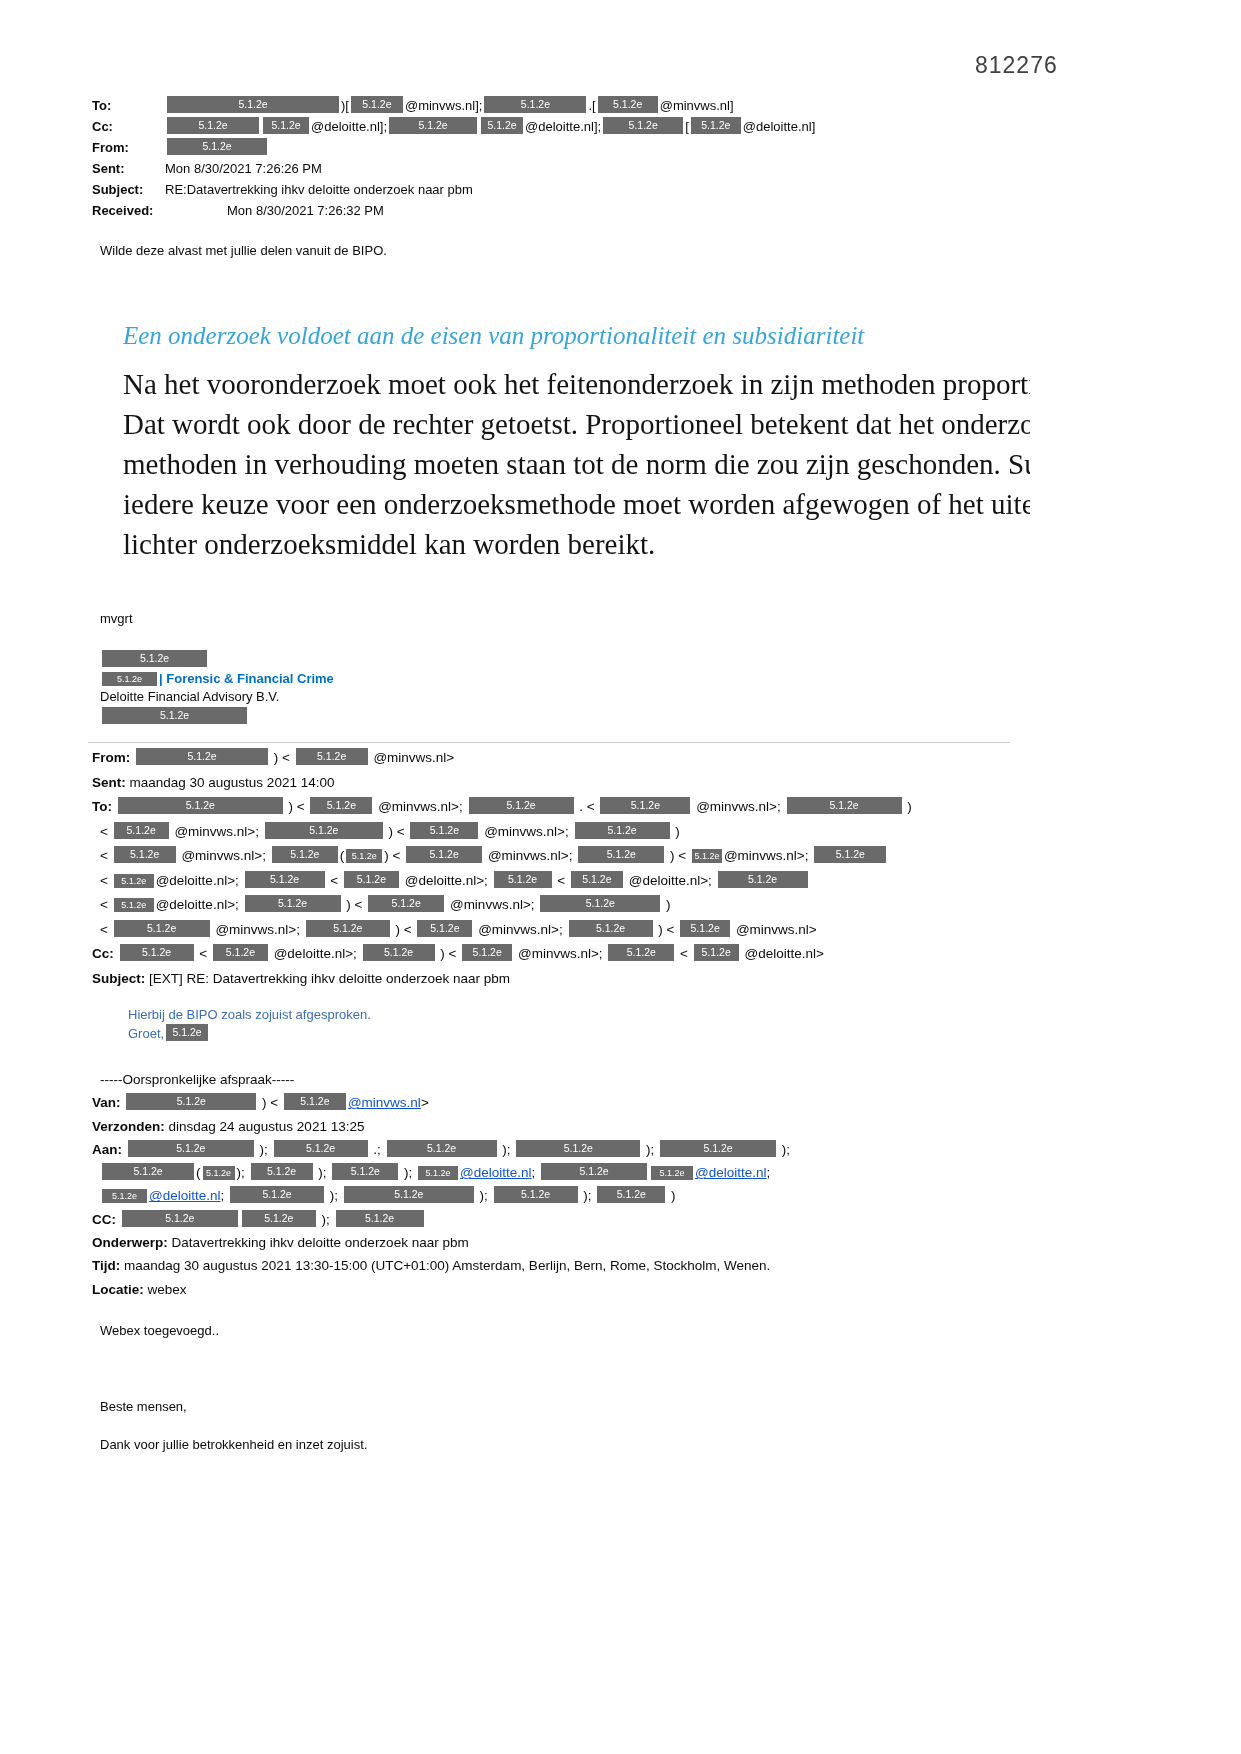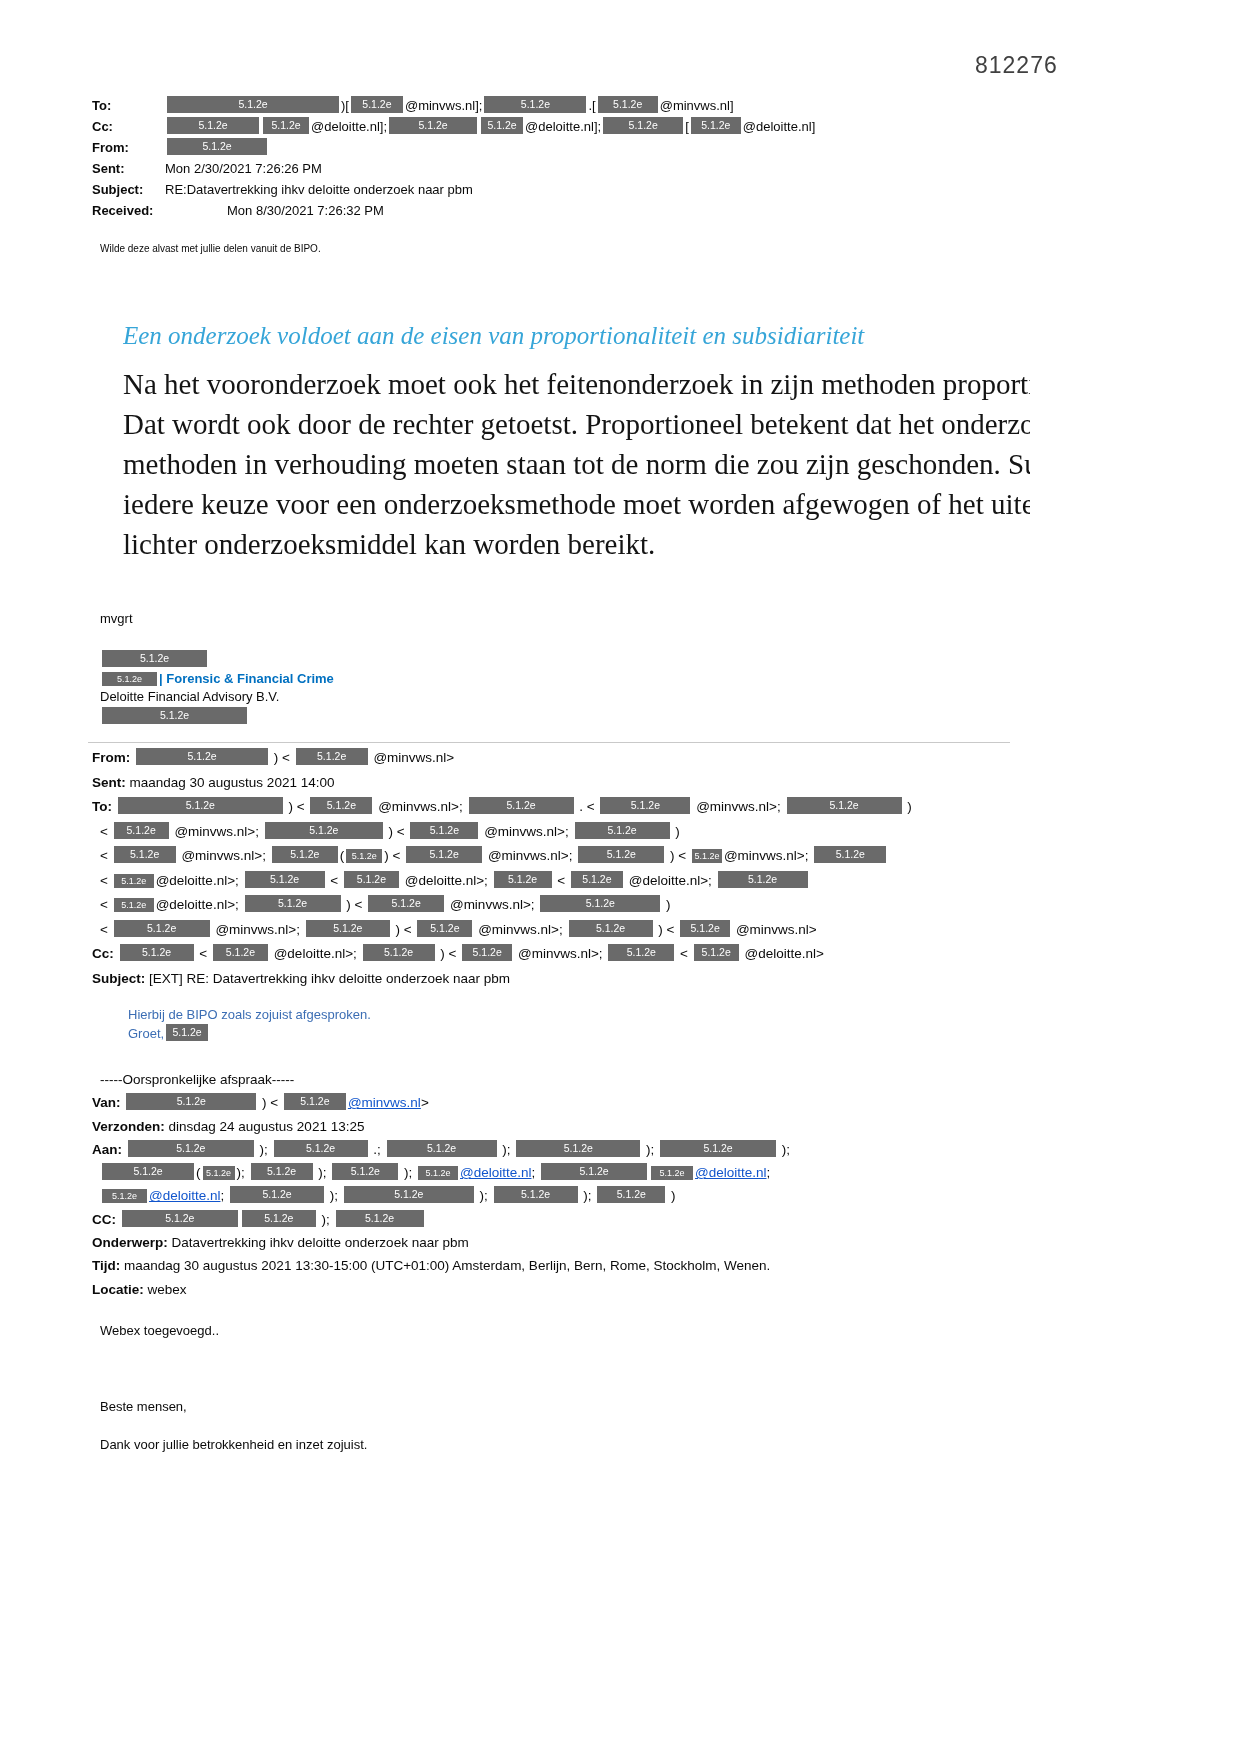--- a/index.html
+++ b/index.html
@@ -21,21 +21,21 @@
 
   
   .doc-num{font-size:23px;letter-spacing:1px;color:#404040;}
 
   
   .hdr1{font-size:13px;line-height:21px;width:1000px;}
   .hdr1-row{display:flex;align-items:flex-start;}
   .hdr1-label{font-weight:bold;width:73px;flex:0 0 73px;}
   .hdr1-val{flex:1;white-space:nowrap;}
 
-  .intro{font-size:10px;}
+  .intro{font-size:13px;}
 
   
   .quote{width:907px;overflow:hidden;}
   .quote-heading{font-family:"Liberation Serif",serif;font-style:italic;font-size:25px;
                  color:var(--heading-blue,#36a5d8);margin-bottom:14px;white-space:nowrap;}
   .quote-line{font-family:"Liberation Serif",serif;font-size:29px;line-height:40px;
               color:#141414;white-space:nowrap;}
 
   .small-text{font-size:13px;}
 
@@ -70,21 +70,21 @@
     <div class="hdr1-row">
       <div class="hdr1-label">Cc:</div>
       <div class="hdr1-val"><span class="tok-r" style="width: 92px;">5.1.2e</span><span class="tok-r" style="width: 46px;">5.1.2e</span><span class="tok-t">@deloitte.nl];</span><span class="tok-r" style="width: 88px;">5.1.2e</span><span class="tok-r" style="width: 42px;">5.1.2e</span><span class="tok-t">@deloitte.nl];</span><span class="tok-r" style="width: 80px;">5.1.2e</span><span class="tok-t">[</span><span class="tok-r" style="width: 50px;">5.1.2e</span><span class="tok-t">@deloitte.nl]</span></div>
     </div>
     <div class="hdr1-row">
       <div class="hdr1-label">From:</div>
       <div class="hdr1-val"><span class="tok-r" style="width: 100px;">5.1.2e</span></div>
     </div>
     <div class="hdr1-row">
       <div class="hdr1-label">Sent:</div>
-      <div class="hdr1-val"><span class="tok-t">Mon 2/30/2021 7:26:26 PM</span></div>
+      <div class="hdr1-val"><span class="tok-t">Mon 8/30/2021 7:26:26 PM</span></div>
     </div>
     <div class="hdr1-row">
       <div class="hdr1-label">Subject:</div>
       <div class="hdr1-val"><span class="tok-t">RE:Datavertrekking ihkv deloitte onderzoek naar pbm</span></div>
     </div>
     <div class="hdr1-row">
       <div class="hdr1-label">Received:</div>
       <div class="hdr1-val"><span class="tok-sp" style="width: 62px;"></span><span class="tok-t">Mon 8/30/2021 7:26:32 PM</span></div>
     </div>
   </div>

